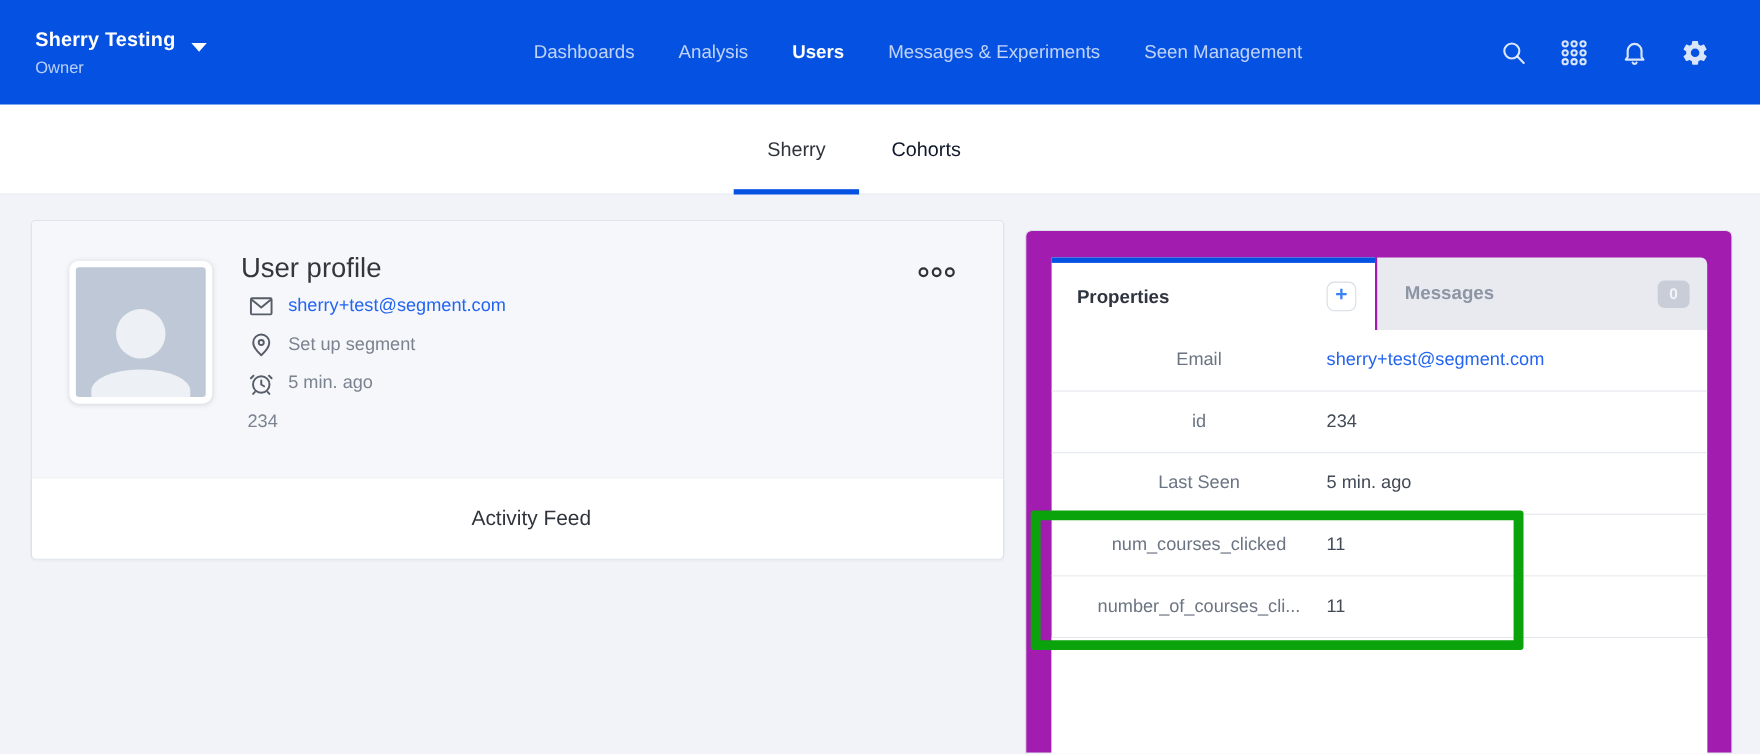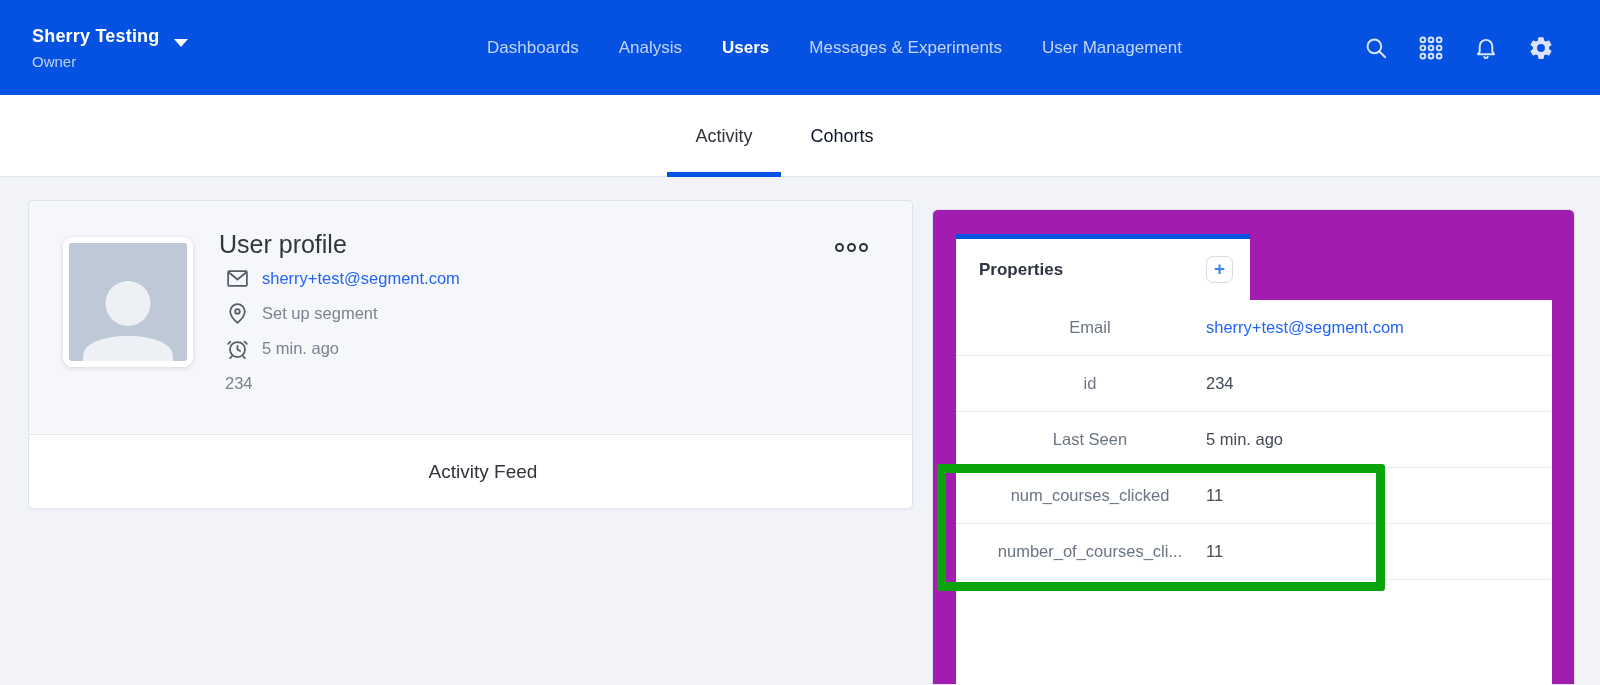--- a/index.html
+++ b/index.html
@@ -82,21 +82,21 @@
       <span class="caret-down"></span>
     </div>
     <div class="account-role">Owner</div>
   </div>
 
   <div class="nav">
     <span class="nav-item">Dashboards</span>
     <span class="nav-item">Analysis</span>
     <span class="nav-item active">Users</span>
     <span class="nav-item">Messages &amp; Experiments</span>
-    <span class="nav-item">User Management</span>
+    <span class="nav-item">Seen Management</span>
   </div>
 
   <div class="header-icons">
     <span class="hicon">
       <svg viewBox="0 0 24 24" fill="none" stroke="currentColor" stroke-width="1.8" stroke-linecap="round">
         <circle cx="10.5" cy="10.5" r="6.3"></circle>
           <line x1="15.2" y1="15.2" x2="20.5" y2="20.5"></line>
       </svg>
     </span>
     <span class="hicon">
@@ -122,21 +122,21 @@
       <svg viewBox="0 0 24 24" fill="currentColor">
         <path d="M19.4 13c.04-.33.06-.66.06-1s-.02-.67-.06-1l2.1-1.65a.5.5 0 0 0 .12-.64l-2-3.46a.5.5 0 0 0-.6-.22l-2.49 1a7.3 7.3 0 0 0-1.73-1l-.38-2.65A.5.5 0 0 0 13.93 2h-3.86a.5.5 0 0 0-.5.42l-.37 2.65c-.63.26-1.2.6-1.74 1l-2.48-1a.5.5 0 0 0-.61.22l-2 3.46a.5.5 0 0 0 .13.64L4.6 11c-.04.33-.07.66-.07 1s.03.67.07 1l-2.1 1.65a.5.5 0 0 0-.13.64l2 3.46c.13.22.39.3.61.22l2.48-1c.55.4 1.12.74 1.75 1l.37 2.64c.04.25.25.43.5.43h3.86c.25 0 .46-.18.5-.42l.37-2.65a7 7 0 0 0 1.74-1l2.48 1c.23.09.49 0 .61-.22l2-3.46a.5.5 0 0 0-.12-.64L19.4 13zM12 15.6A3.6 3.6 0 1 1 12 8.4a3.6 3.6 0 0 1 0 7.2z"></path>
       </svg>
     </span>
   </div>
 </div>
 
 <div class="tabbar">
   <div class="tabbar-inner">
     <div class="page-tab active">
-      <span>Activity</span>
+      <span>Sherry</span>
       <span class="tab-underline"></span>
     </div>
     <div class="page-tab cohorts">
       <span>Cohorts</span>
     </div>
   </div>
 </div>
 
 <div class="main">
 
@@ -189,20 +189,24 @@
     </div>
   </div>
 
   <div class="right-card">
     <div class="panel">
       <div class="tabs-row">
         <div class="prop-tab">
           <span class="prop-label">Properties</span>
           <span class="plus-btn">+</span>
         </div>
+        <div class="msg-tab">
+          <span class="msg-label">Messages</span>
+          <span class="msg-badge">0</span>
+        </div>
       </div>
       <div class="prop-table">
         <div class="prop-row">
           <span class="prop-row-label">Email</span>
           <span class="prop-row-value link">sherry+test@segment.com</span>
         </div>
         <div class="prop-row">
           <span class="prop-row-label">id</span>
           <span class="prop-row-value">234</span>
         </div>

